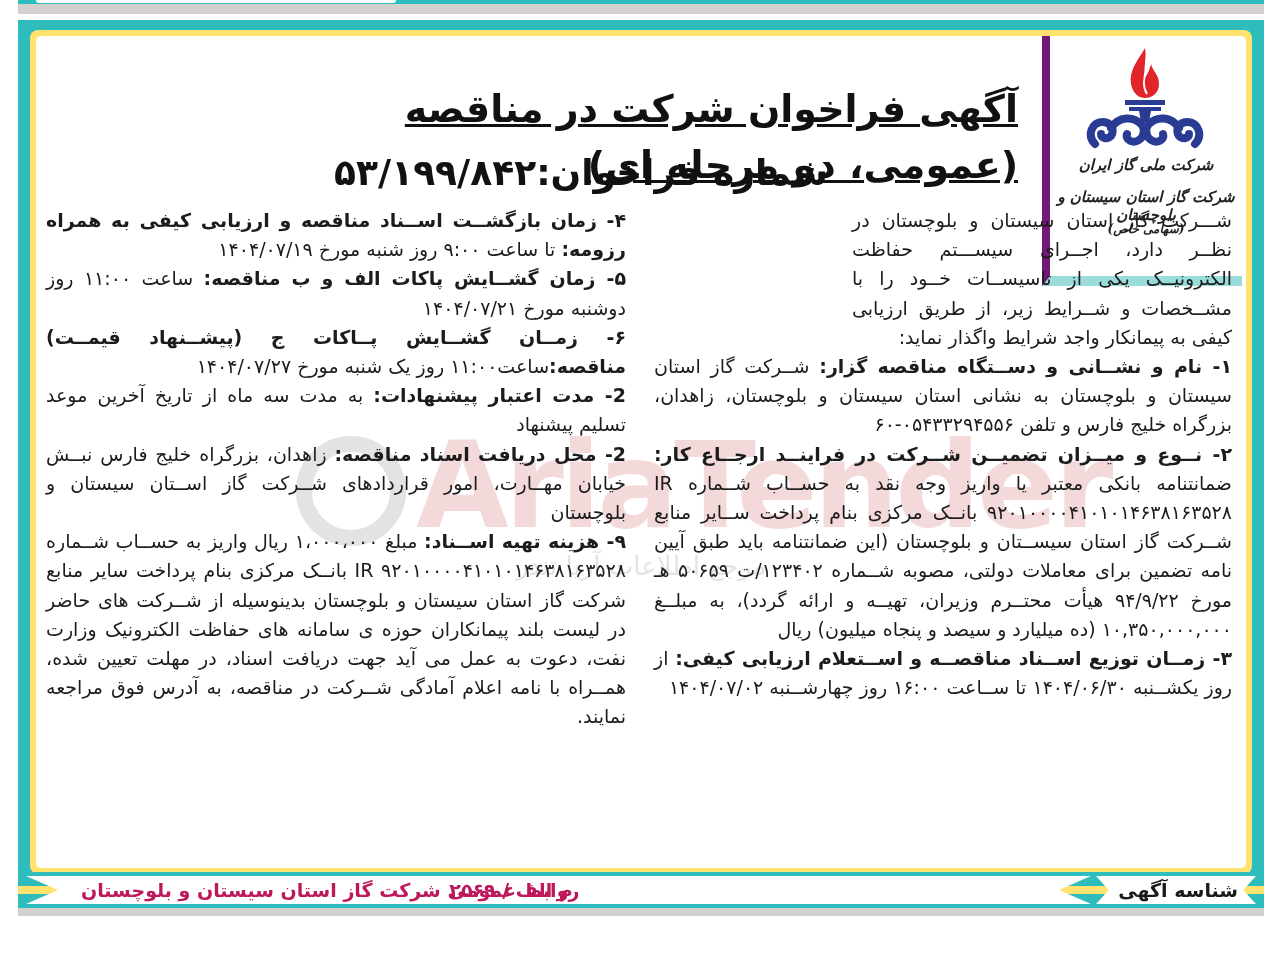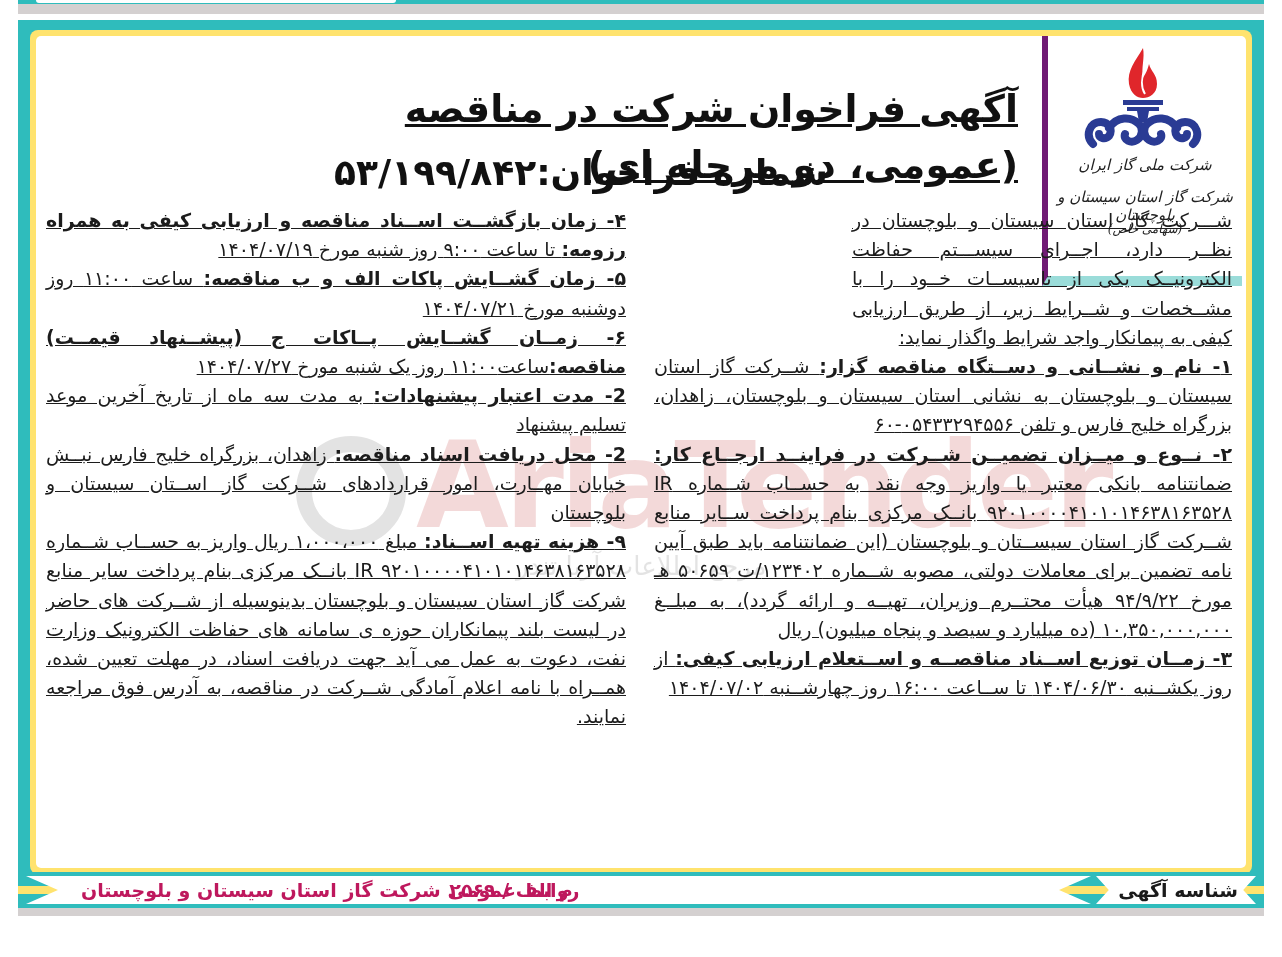--- a/index.html
+++ b/index.html
@@ -7,35 +7,35 @@
   body { position: relative; font-family: "DejaVu Sans", sans-serif; color: #1a1a1a; }
 
   .top-strip { position: absolute; left: 18px; top: 0; width: 1246px; height: 14px; background: #d4d0d0; }
   .top-strip .teal { position: absolute; left: 0; top: 0; width: 100%; height: 4px; background: #2fbcbc; }
   .top-strip .white-l { position: absolute; left: 18px; top: 0; width: 360px; height: 3px; background: #fff; border-radius: 0 0 3px 3px; }
 
   .frame { position: absolute; left: 18px; top: 20px; width: 1246px; height: 888px; background: #2fbcbc; }
   .frame-yellow { position: absolute; left: 12px; top: 10px; width: 1222px; height: 844px; background: #ffe36e; border-radius: 8px; }
   .frame-inner { position: absolute; left: 6px; top: 6px; right: 6px; bottom: 6px; background: #ffffff; border-radius: 5px; overflow: hidden; }
 
-  .logo-box { position: absolute; right: 4px; top: 0; width: 200px; height: 250px; border-left: 6px solid #701a75; border-bottom: 10px solid #9adcd9; background: #fff; }
+  .logo-box { position: absolute; right: 4px; top: 0; width: 200px; height: 250px; border-left: 8px solid #701a75; border-bottom: 10px solid #9adcd9; background: #fff; font-weight: bold; }
   .logo-svg { position: absolute; left: 35px; top: 8px; }
   .logo-line { position: absolute; left: 0; width: 100%; text-align: center; direction: rtl; font-family: "DejaVu Serif", serif; font-style: italic; color: #222; }
   .logo-line.l1 { top: 120px; font-size: 15px; }
   .logo-line.l2 { top: 152px; font-size: 15px; }
   .logo-line.l3 { top: 186px; font-size: 12px; }
 
   .title { position: absolute; right: 228px; top: 45px; width: 760px; direction: rtl; text-align: right; font-family: "DejaVu Sans", sans-serif; font-weight: bold; font-size: 38px; line-height: 56px; color: #111; letter-spacing: -0.5px; text-decoration: underline; }
   .subtitle { position: absolute; right: 418px; top: 112px; direction: rtl; font-weight: bold; font-size: 36px; line-height: 50px; color: #111; }
 
   .col { position: absolute; direction: rtl; text-align: justify; text-align-last: right; font-family: "DejaVu Sans", sans-serif; font-size: 19px; line-height: 29.2px; color: #1c1c1c; }
   .col-right { right: 14px; top: 170px; width: 578px; }
   .col-right .p-intro { width: 380px; }
   .col-left { left: 10px; top: 170px; width: 580px; }
-  .col p { margin: 0; text-decoration: underline; }
+  .col p { margin: 0; }
   .col .lbl { font-weight: bold; }
 
   .watermark { position: absolute; left: 260px; top: 380px; width: 700px; height: 200px; pointer-events: none; opacity: 0.16; }
   .watermark .wm-text { position: absolute; left: 120px; top: 0; font-family: "DejaVu Sans", sans-serif; font-weight: bold; font-size: 120px; color: #b91c1c; letter-spacing: -4px; }
   .watermark .wm-circle { position: absolute; left: 0; top: 20px; width: 110px; height: 110px; border: 16px solid #555; border-radius: 50%; }
   .watermark .wm-tag { position: absolute; left: 220px; top: 135px; direction: rtl; font-size: 26px; color: #555; letter-spacing: 6px; }
 
   .footer { position: absolute; left: 18px; top: 872px; width: 1246px; height: 36px; }
   .footer-bg { position: absolute; inset: 0; background: #2fbcbc; }
   .footer-band { position: absolute; left: 0; right: 0; top: 14px; height: 8px; background: #ffe36e; }

